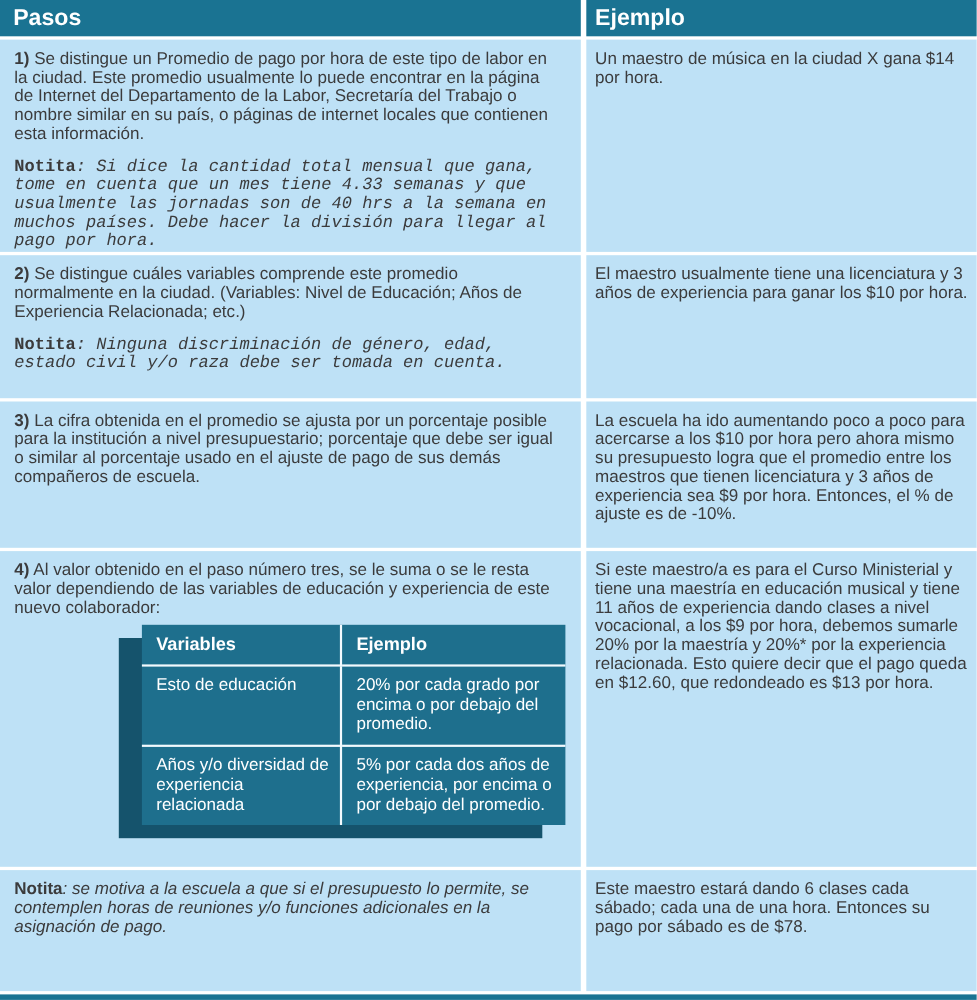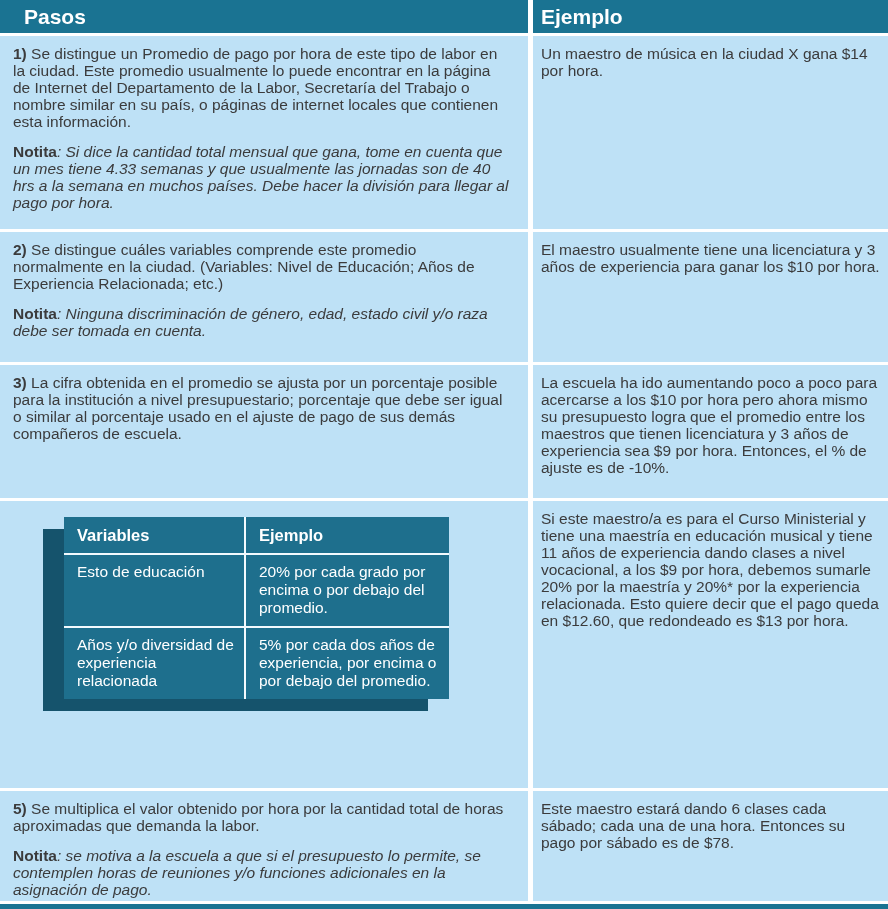--- a/index.html
+++ b/index.html
@@ -28,42 +28,42 @@
     row-gap:3px;
   }
   .cell{overflow:hidden;}
   .hcell{
     background:var(--header-bg);
     color:#fff;
     font-weight:bold;
     font-size:21px;
     display:flex;align-items:center;
   }
-  .hcell.left{padding-left:24px;}
+  .hcell.left{padding-left:12px;}
   .hcell.right{padding-left:8px;}
   .bcell{
     background:var(--cell-bg);
     font-size:15.5px;
     line-height:17px;
     padding:9px 18px 8px 13px;
   }
   .bcell.right{padding:9px 8px 8px 8px;}
-  .bcell p + p{margin-top:13px;}
+  .bcell p + p{margin-top:13px;font-family:Liberation Mono, monospace;}
   .notita-label{font-weight:bold;}
   .notita-text{font-style:italic;}
   .bottom-strip{
     grid-column:1 / -1;
     background:var(--header-bg);
   }
   
   table.inner{
     border-collapse:collapse;
     table-layout:fixed;
     width:385px;
-    margin:7px 0 14px 51px;
+    margin:7px 0 14px 116px;
     background:var(--inner-bg);
     color:#fff;
     box-shadow:-21px 12px 0 0 var(--inner-shadow);
     font-size:15.5px;
     line-height:18px;
   }
   table.inner col.c1{width:181px;}
   table.inner col.c2{width:204px;}
   table.inner th, table.inner td{
     text-align:left;
@@ -112,20 +112,21 @@
   </div>
 
   <div class="cell bcell left">
     <p><b>3)</b> <span>La cifra obtenida en el promedio se ajusta por un porcentaje posible para la institución a nivel presupuestario; porcentaje que debe ser igual o similar al porcentaje usado en el ajuste de pago de sus demás compañeros de escuela.</span></p>
   </div>
   <div class="cell bcell right">
     <p>La escuela ha ido aumentando poco a poco para acercarse a los $10 por hora pero ahora mismo su presupuesto logra que el promedio entre los maestros que tienen licenciatura y 3 años de experiencia sea $9 por hora. Entonces, el % de ajuste es de -10%.</p>
   </div>
 
   <div class="cell bcell left">
+    <p><b>4)</b> <span>Al valor obtenido en el paso número tres, se le suma o se le resta valor dependiendo de las variables de educación y experiencia de este nuevo colaborador:</span></p>
     <table class="inner">
       <colgroup>
           <col class="c1">
           <col class="c2">
         </colgroup>
       <thead>
         <tr>
           <th>Variables</th>
           <th>Ejemplo</th>
         </tr>
@@ -140,21 +141,20 @@
           <td>5% por cada dos años de experiencia, por encima o por debajo del promedio.</td>
         </tr>
       </tbody>
     </table>
   </div>
   <div class="cell bcell right">
     <p>Si este maestro/a es para el Curso Ministerial y tiene una maestría en educación musical y tiene 11 años de experiencia dando clases a nivel vocacional, a los $9 por hora, debemos sumarle 20% por la maestría y 20%* por la experiencia relacionada. Esto quiere decir que el pago queda en $12.60, que redondeado es $13 por hora.</p>
   </div>
 
   <div class="cell bcell left">
-    <p><b>5)</b> <span>Se multiplica el valor obtenido por hora por la cantidad total de horas aproximadas que demanda la labor.</span></p>
     <p><span class="notita-label">Notita</span><span class="notita-text">: se motiva a la escuela a que si el presupuesto lo permite, se contemplen horas de reuniones y/o funciones adicionales en la asignación de pago.</span></p>
   </div>
   <div class="cell bcell right">
     <p>Este maestro estará dando 6 clases cada sábado; cada una de una hora. Entonces su pago por sábado es de $78.</p>
   </div>
 
   <div class="bottom-strip"></div>
 
 </div>
 

